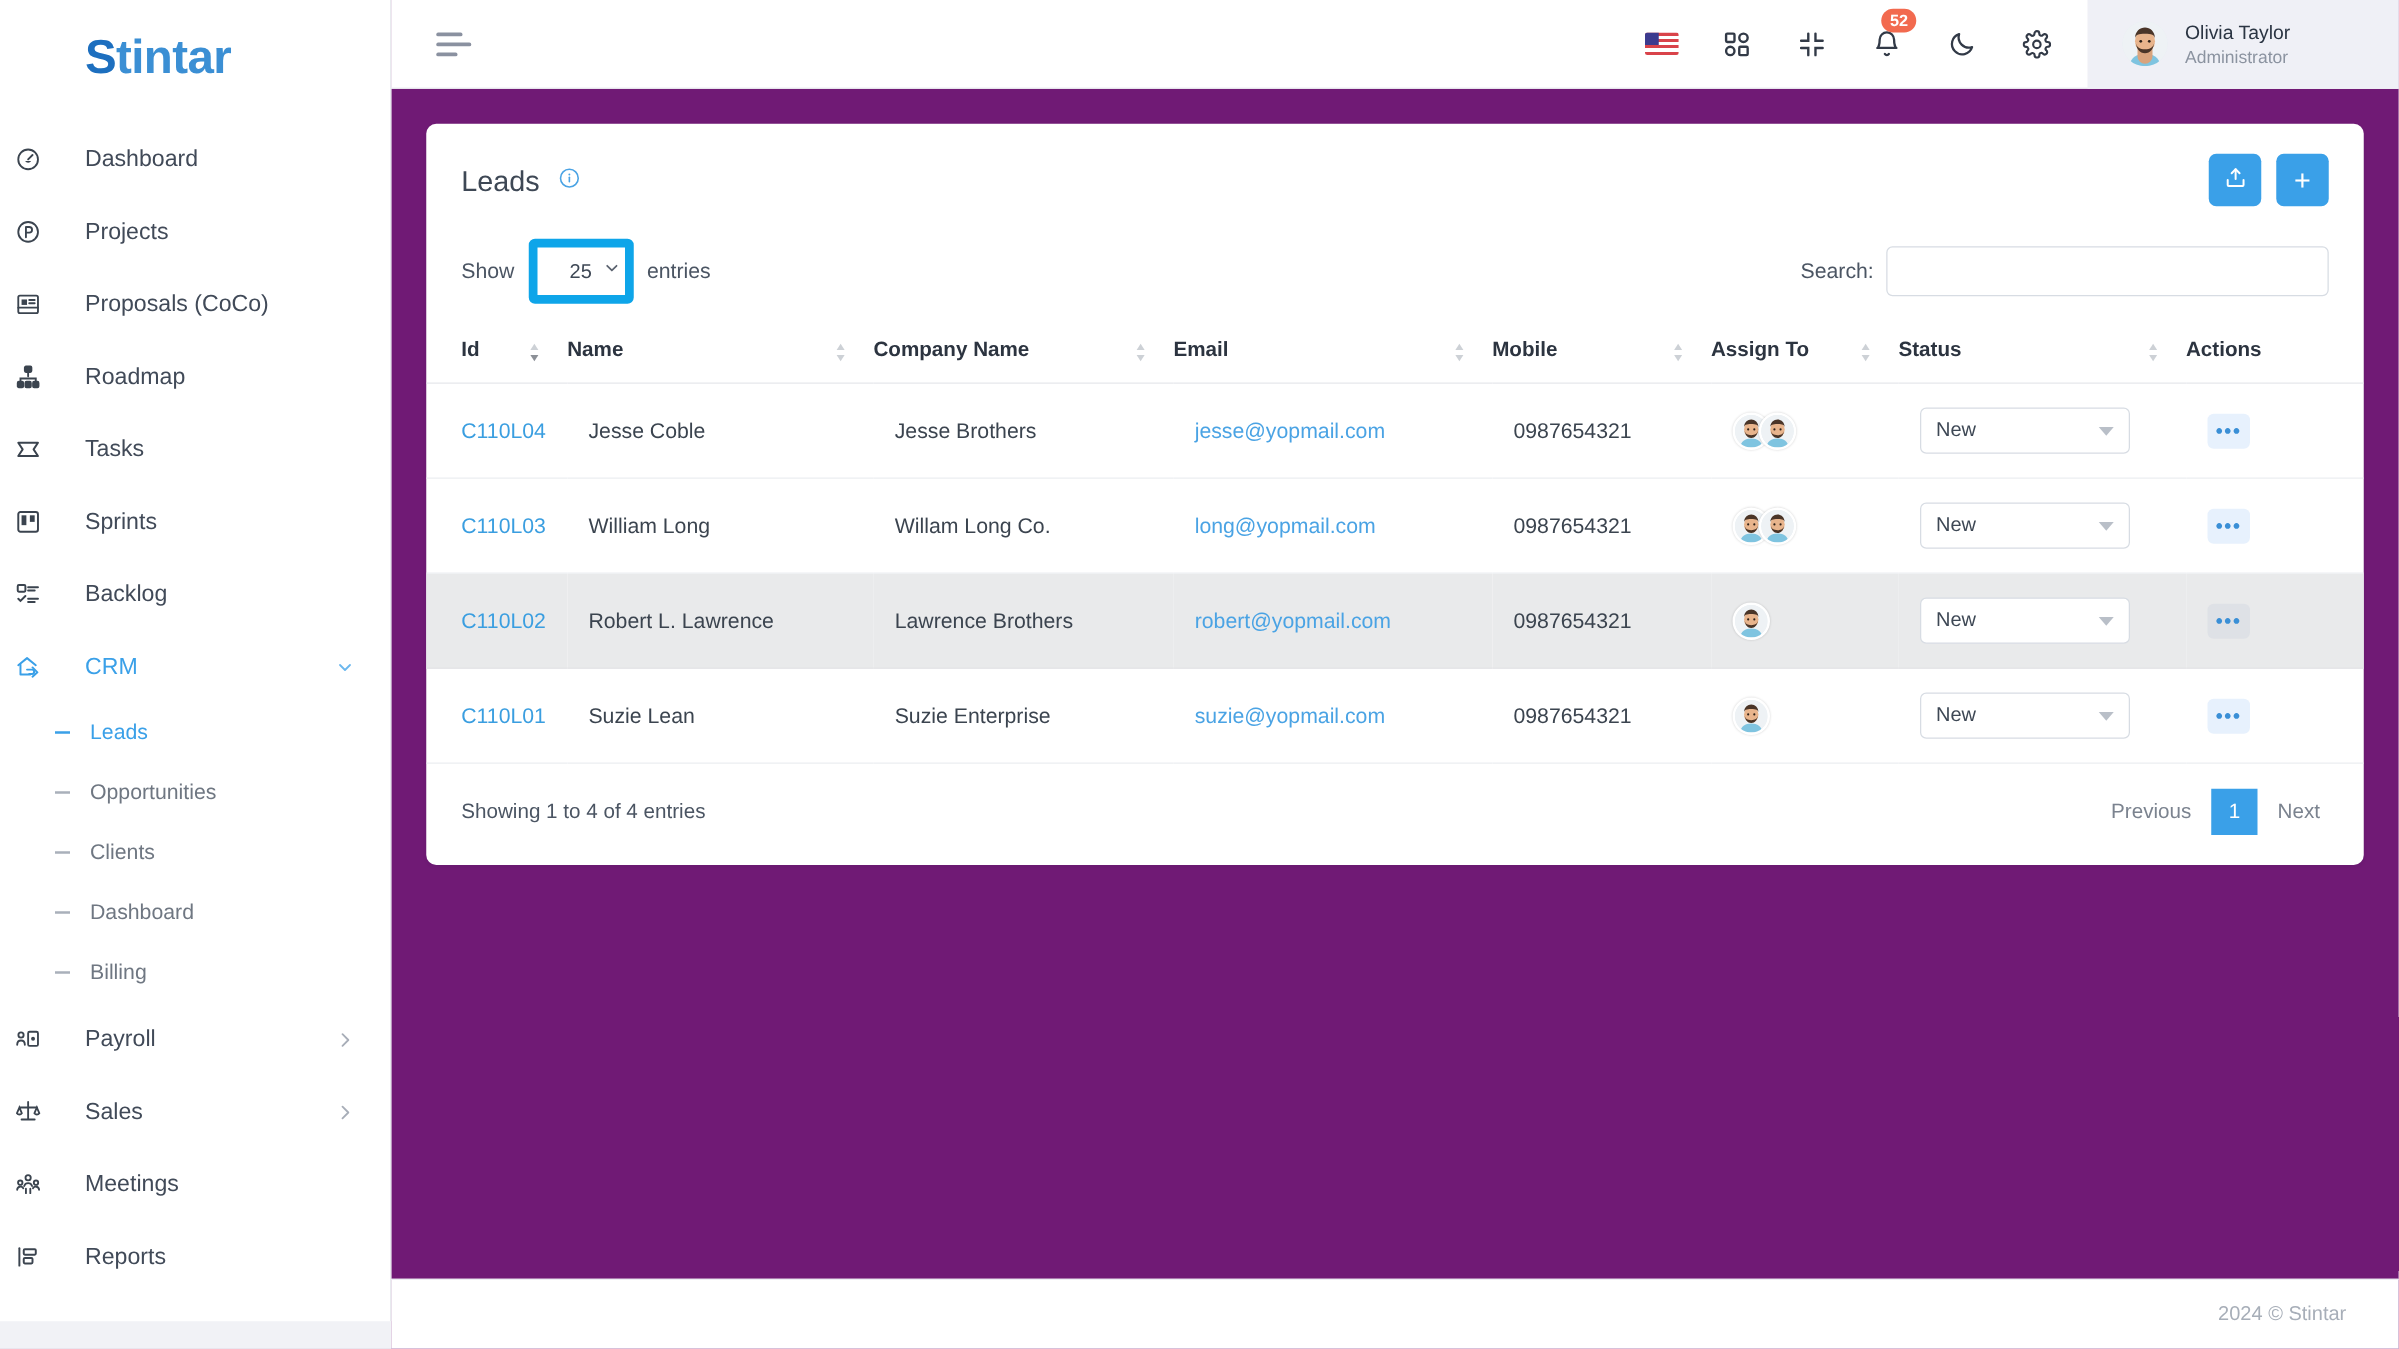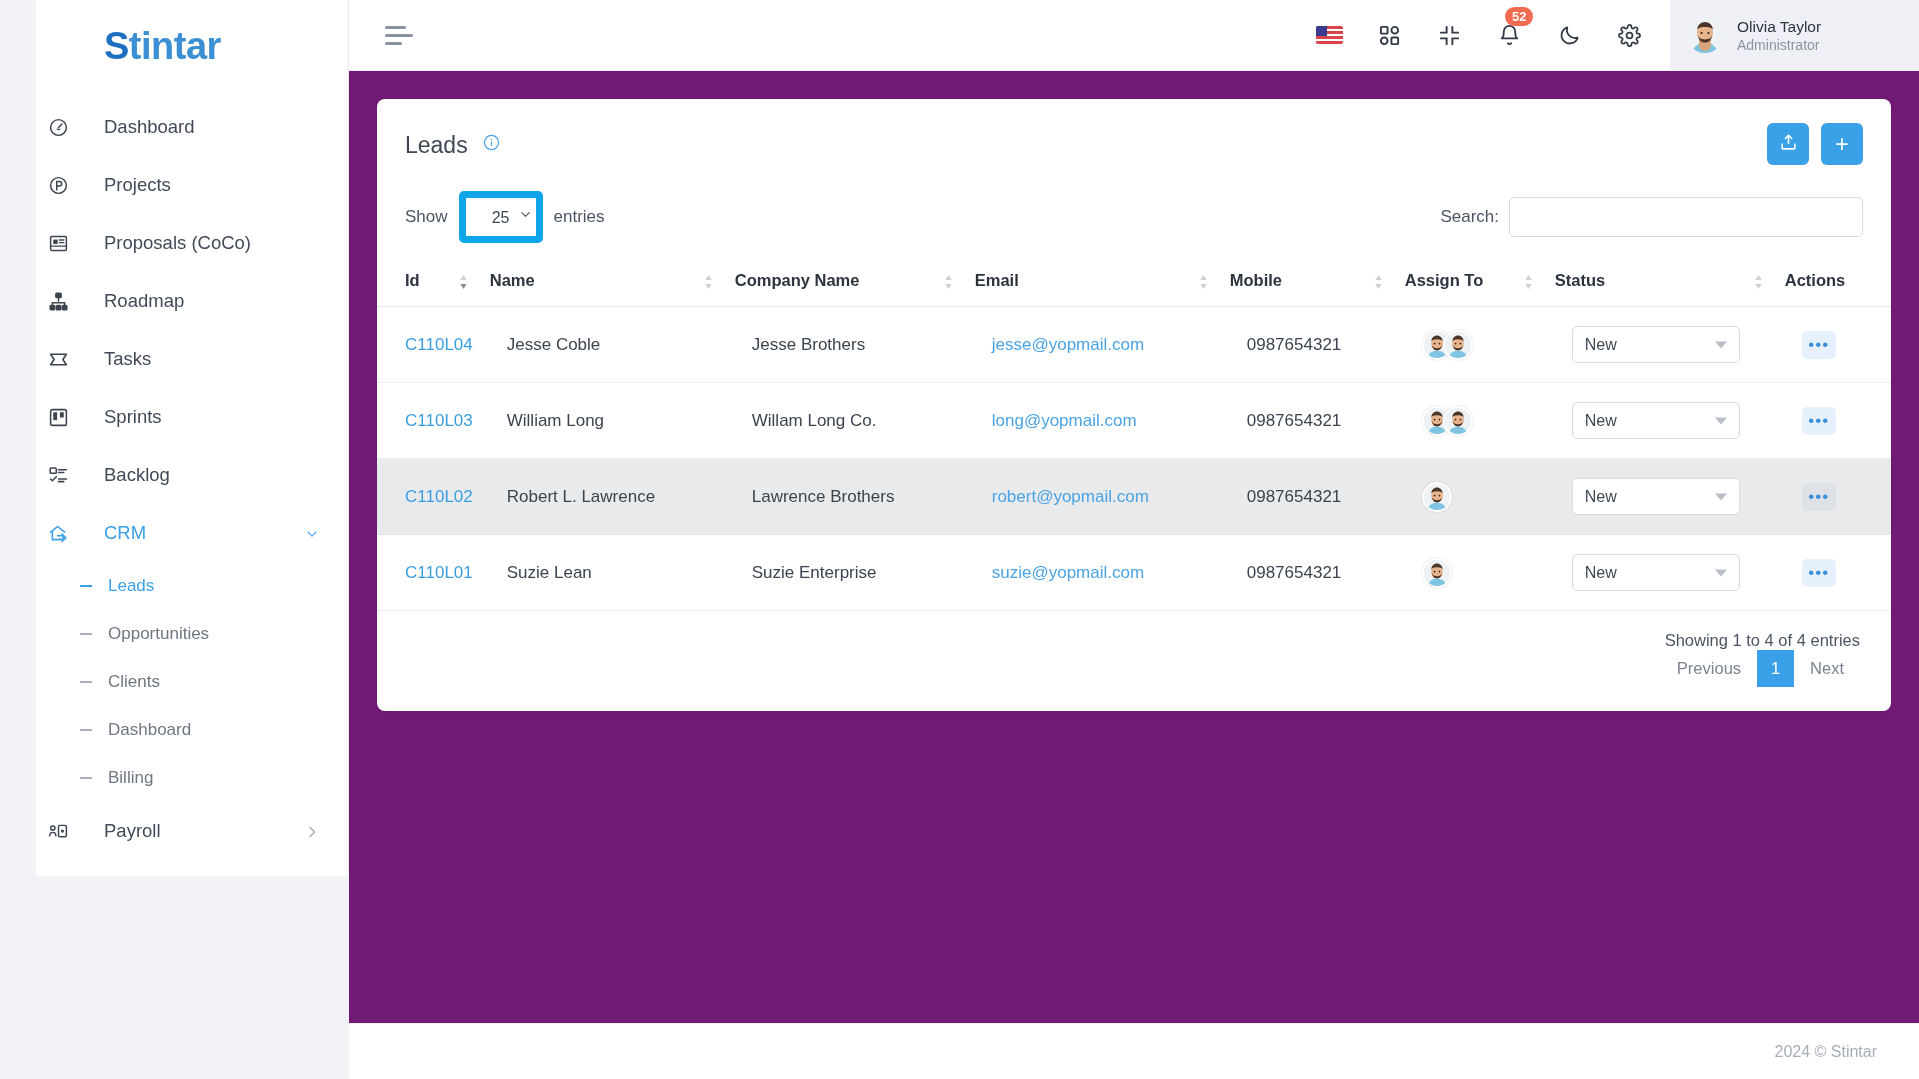--- a/index.html
+++ b/index.html
@@ -6,23 +6,23 @@
   html, body {
     width: 1919px; height: 1079px;
     font-family: "Liberation Sans", sans-serif;
     background: #f1f2f6;
     overflow: hidden;
   }
   .app { position: relative; width: 1919px; height: 1079px; display: flex; }
 
   
   .sidebar {
-    width: 313px; height: 876px; background: #ffffff;
+    width: 313px; height: 1057px; background: #ffffff;
     border-right: 1px solid #e8eaee;
-    flex: 0 0 313px; position: relative; overflow: hidden; margin-left: 36px;
+    flex: 0 0 313px; position: relative; overflow: hidden;
   }
   .brand {
     height: 92px; display: flex; align-items: center;
     padding-left: 68px;
   }
   .brand-text {
     font-size: 38px; font-weight: 700; letter-spacing: -0.5px;
     color: #3b8fd4;
   }
   .brand-text .s1 { color: #1d6fbf; }
@@ -78,21 +78,21 @@
     background: repeating-linear-gradient(to bottom, #d9434a 0 2.55px, #ffffff 2.55px 5.1px); }
   .flag .canton { position: absolute; left: 0; top: 0; width: 11px; height: 9.7px; background: #3c3b8f; }
   .badge {
     position: absolute; top: -13px; left: 11px;
     background: #f26a4f; color: #fff; font-size: 13px; font-weight: 700;
     border-radius: 11px; padding: 1px 7px; line-height: 17px; min-width: 28px;
     text-align: center;
   }
   .profile {
     width: 249px; height: 71px; background: #eff0f6;
-    display: flex; align-items: center; gap: 14px; padding-left: 17px;
+    display: flex; align-items: center; gap: 14px; padding-left: 28px;
     cursor: pointer;
   }
   .avatar-img {
     width: 36px; height: 36px; border-radius: 50%; flex: 0 0 36px;
     background: #e8eef2; overflow: hidden; position: relative;
   }
   .face { position: absolute; inset: 0; }
   .profile-name { font-size: 15.5px; color: #2b3543; line-height: 19px; }
   .profile-role { font-size: 14px; color: #8b93a0; line-height: 18px; }
 
@@ -178,22 +178,22 @@
   }
   .dots-btn {
     width: 34px; height: 28px; border-radius: 5px; background: #e7f1fd;
     border: none; cursor: pointer; color: #3a8fd6; font-size: 17px;
     line-height: 10px; letter-spacing: 1px;
     display: flex; align-items: center; justify-content: center;
   }
   tr.hl .dots-btn { background: #dee1e6; }
 
   .card-foot {
-    display: flex; align-items: flex-end; padding: 20px 31px 24px 28px;
-    font-size: 16.5px; color: #4b5563; flex-direction: column;
+    display: flex; align-items: center; padding: 20px 19px 24px 28px;
+    font-size: 16.5px; color: #4b5563;
   }
   .pager { margin-left: auto; display: flex; align-items: center; gap: 0; }
   .pg {
     padding: 0 16px; height: 37px; line-height: 37px; color: #7b838f;
     cursor: pointer; font-size: 16.5px;
   }
   .pg.num { background: #3aa0e8; color: #fff; min-width: 37px; text-align: center; padding: 0 12px; }
 
   .footer {
     height: 56px; display: flex; align-items: center; justify-content: flex-end;

